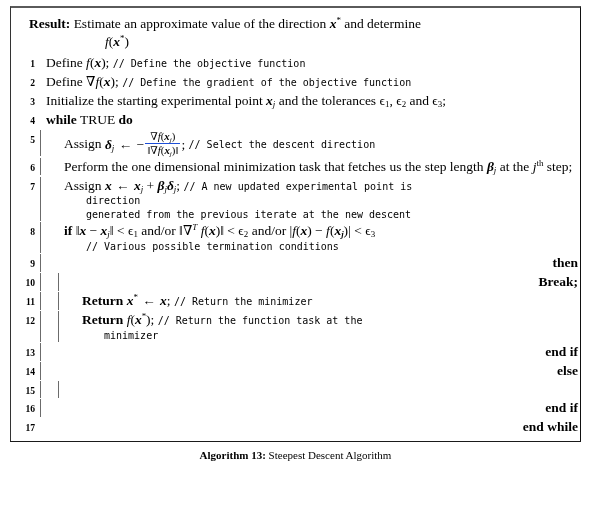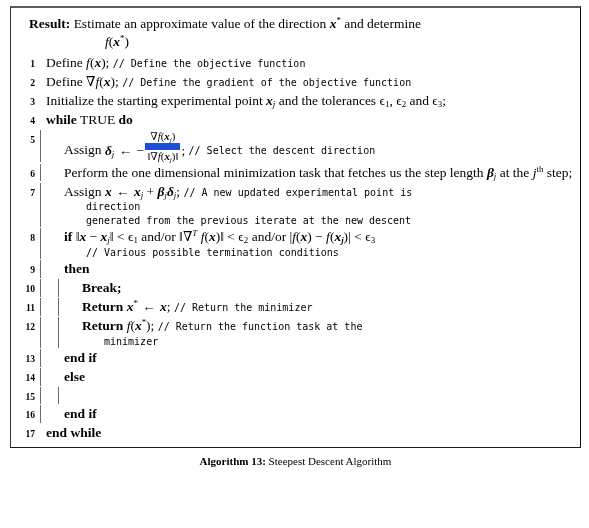--- a/index.html
+++ b/index.html
@@ -92,21 +92,21 @@
 
   .txt {
     display: block;
     padding-left: 6px;
   }
   .hang2 {
     padding-left: 30px;
   }
 
   
-  .kw-b { font-weight: bold; }
+  .kw-b { font-weight: bold; text-align: right; }
   .it  { }
   .mono {
     font-family: "DejaVu Sans Mono", "Liberation Mono", monospace;
     font-size: 10px;
     letter-spacing: 0;
   }
   .mi {   
     font-style: italic;
     font-family: "Liberation Serif", serif;
   }
@@ -128,21 +128,21 @@
     display: inline-block;
     vertical-align: -0.52em;
     text-align: center;
     font-size: 0.80em;
     line-height: 1.12;
     margin: 0 1px;
   }
   .frac .num {
     display: block;
     padding: 0 2px 0.5px 2px;
-    border-bottom: 7px solid #1d4ed8;
+    border-bottom: 1px solid #1d4ed8;
     white-space: nowrap;
   }
   .frac .den {
     display: block;
     padding: 0.5px 2px 0 2px;
     white-space: nowrap;
   }
 
   .arrow { font-style: normal; padding: 0 1px; }
   .nobr { white-space: nowrap; }

